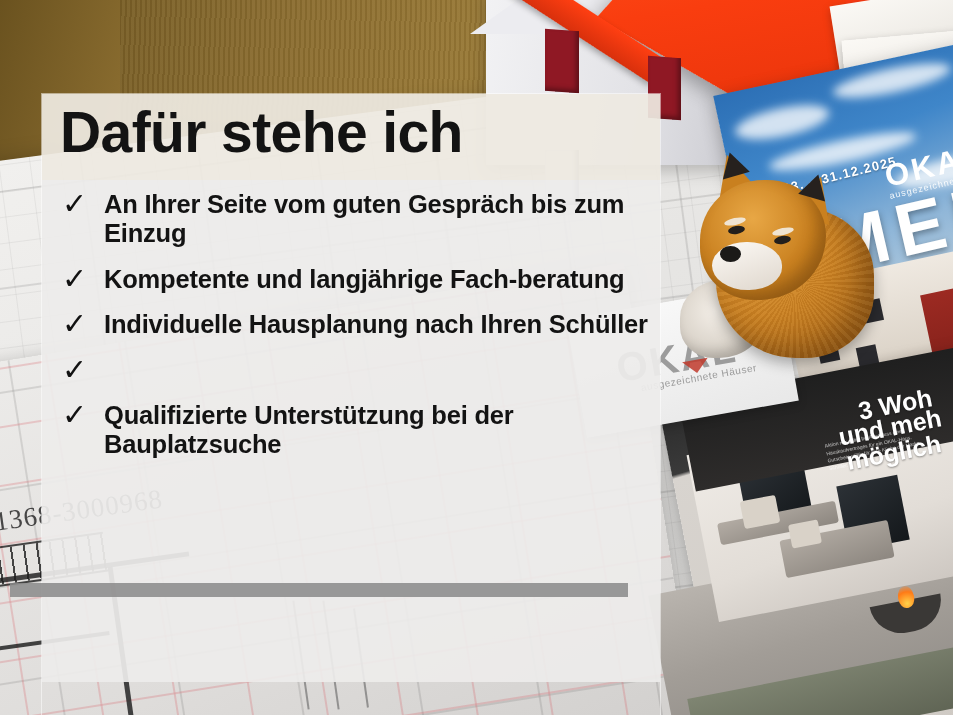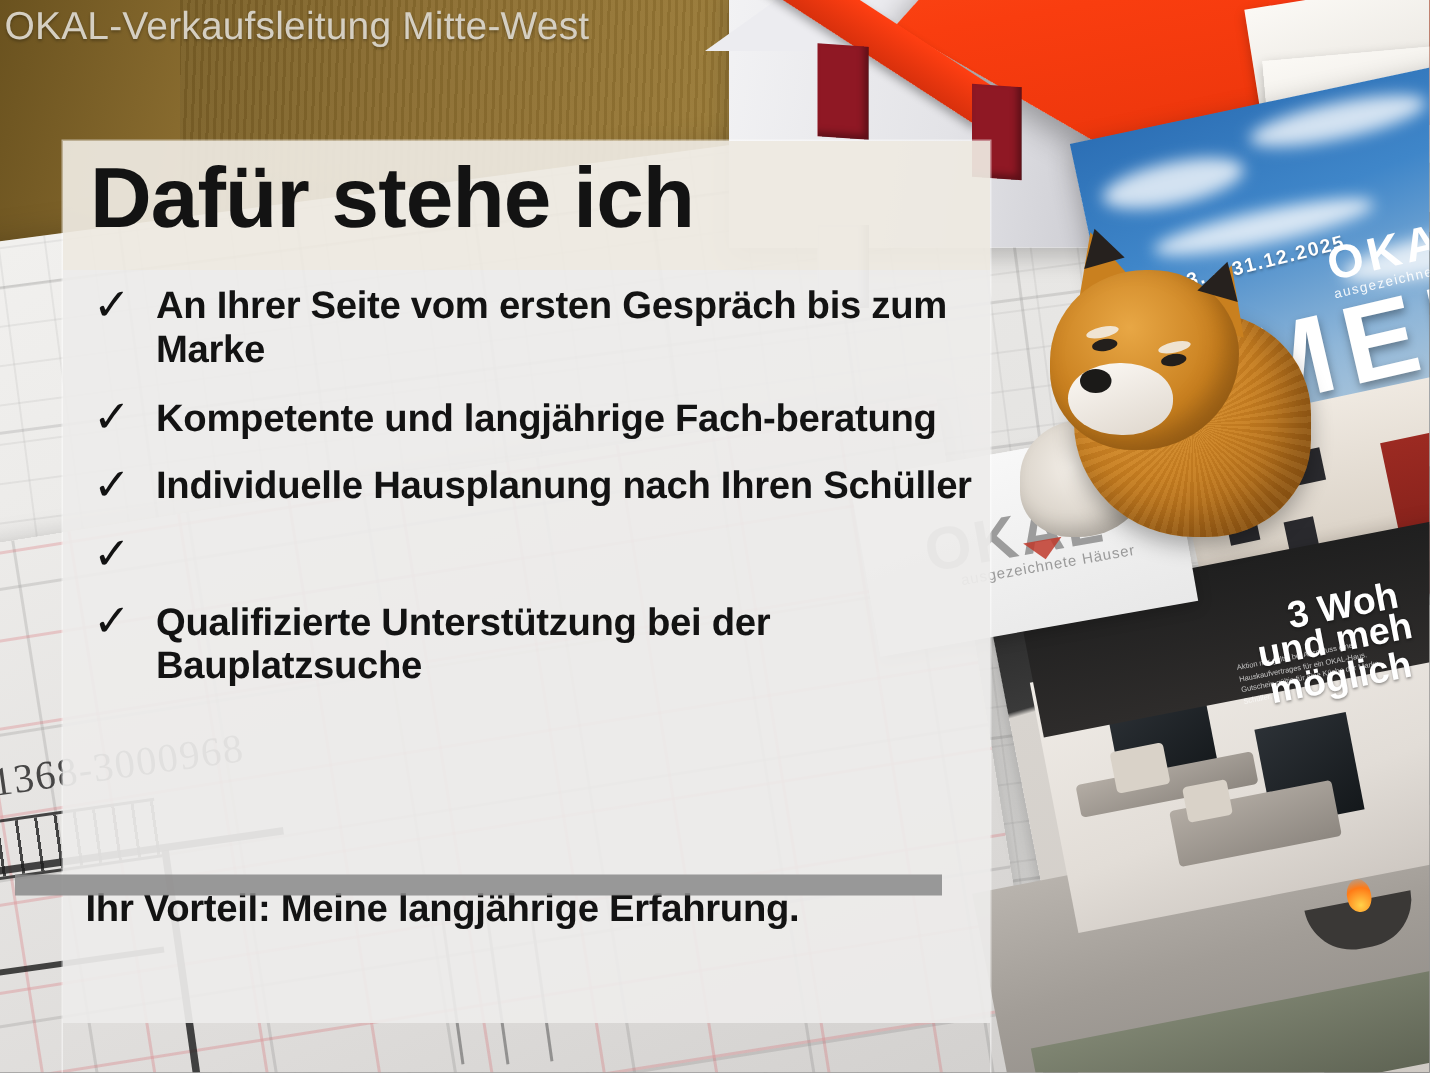--- a/index.html
+++ b/index.html
@@ -458,40 +458,38 @@
 
   <div class="panel">
     <div class="panel-head"></div>
     <div class="panel-body"></div>
 
     <div class="title">Dafür stehe ich</div>
 
     <div class="list">
       <div class="item">
         <div class="check">✓</div>
-        <div class="item-text">An Ihrer Seite vom ersten Gespräch bis zum Marke</div>
+        <div class="item-text">An Ihrer Seite vom guten Gespräch bis zum Einzug</div>
       </div>
       <div class="item">
         <div class="check">✓</div>
         <div class="item-text">Kompetente und langjährige Fach-beratung</div>
       </div>
       <div class="item">
         <div class="check">✓</div>
         <div class="item-text">Individuelle Hausplanung nach Ihren Schüller</div>
       </div>
       <div class="item">
         <div class="check">✓</div>
       </div>
       <div class="item">
         <div class="check">✓</div>
         <div class="item-text">Qualifizierte Unterstützung bei der Bauplatzsuche</div>
       </div>
     </div>
 
     <div class="closing">
-      <p>Ihr Vorteil: Meine langjährige Erfahrung.</p>
     </div>
   </div>
 
   <div class="panel-foot"></div>
 
-  <div class="caption">OKAL-Verkaufsleitung Mitte-West</div>
 </div>
 
 </body></html>

